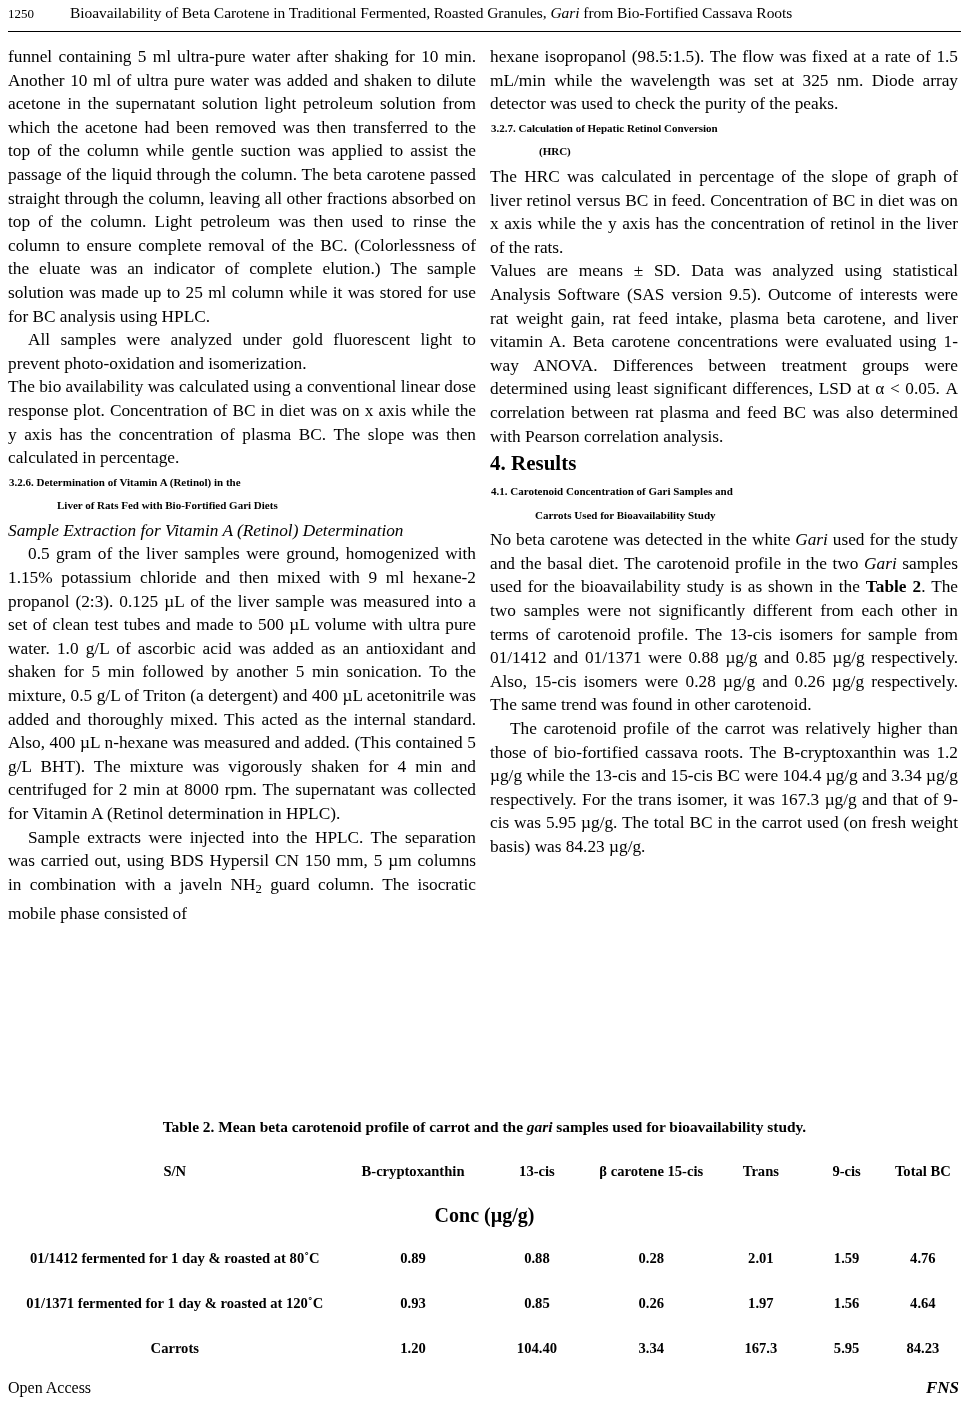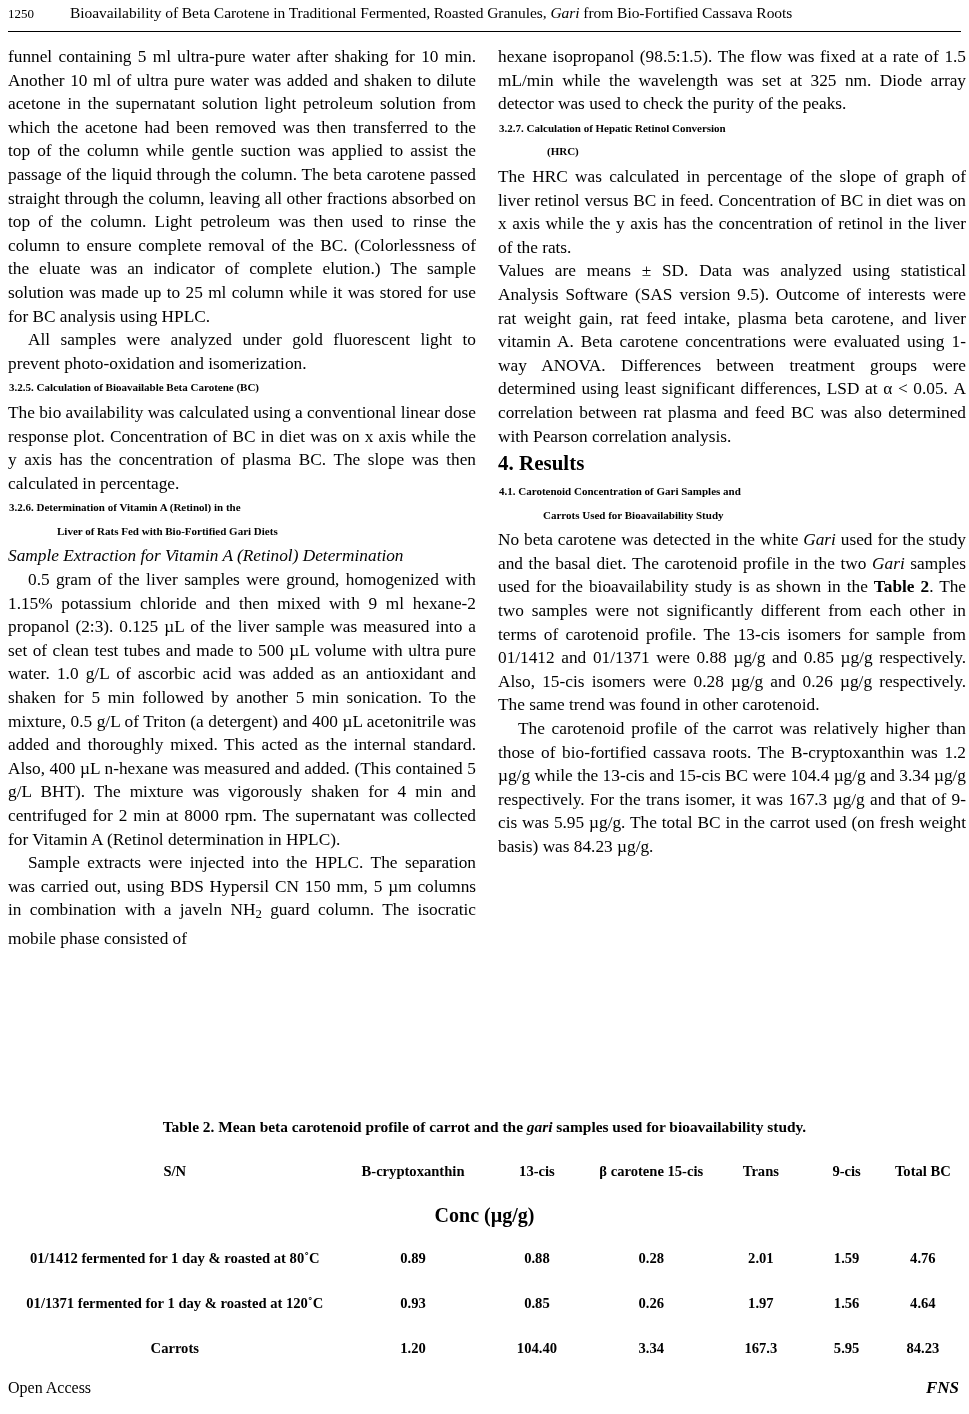--- a/index.html
+++ b/index.html
@@ -46,21 +46,21 @@
 
   .rule-head {
     border-bottom: 1px solid #000;
     margin: 1px 0 0 0;
     height: 0;
   }
 
   
   .columns {
     display: flex;
-    gap: 22px;
+    gap: 14px;
     margin-top: 13px;
   }
   .col {
     width: 468px;
     flex: 0 0 468px;
   }
 
   p.body {
     margin: 0;
     font-size: 17.3px;
@@ -186,21 +186,20 @@
   <div class="rule-head"></div>
 
   <div class="columns">
 
     <div class="col">
 
       <p class="body">funnel containing 5 ml ultra-pure water after shaking for 10 min. Another 10 ml of ultra pure water was added and shaken to dilute acetone in the supernatant solution light petroleum solution from which the acetone had been removed was then transferred to the top of the column while gentle suction was applied to assist the passage of the liquid through the column. The beta carotene passed straight through the column, leaving all other fractions absorbed on top of the column. Light petroleum was then used to rinse the column to ensure complete removal of the BC. (Colorlessness of the eluate was an indicator of complete elution.) The sample solution was made up to 25 ml column while it was stored for use for BC analysis using HPLC.</p>
 
       <p class="body indent">All samples were analyzed under gold fluorescent light to prevent photo-oxidation and isomerization.</p>
 
-      <h3 class="sec gap-before">3.2.5. Calculation of Bioavailable Beta Carotene (BC)</h3>
       <p class="body">The bio availability was calculated using a conventional linear dose response plot. Concentration of BC in diet was on x axis while the y axis has the concentration of plasma BC. The slope was then calculated in percentage.</p>
 
       <h3 class="sec gap-before"><span>3.2.6. Determination of Vitamin A (Retinol) in the</span><span class="cont">Liver of Rats Fed with Bio-Fortified Gari Diets</span></h3>
 
       <p class="subital"><span>Sample Extraction for Vitamin A (</span><span>Retinol</span><span>) Determination</span></p>
 
       <p class="body indent">0.5 gram of the liver samples were ground, homogenized with 1.15% potassium chloride and then mixed with 9 ml hexane-2 propanol (2:3). 0.125 µL of the liver sample was measured into a set of clean test tubes and made to 500 µL volume with ultra pure water. 1.0 g/L of ascorbic acid was added as an antioxidant and shaken for 5 min followed by another 5 min sonication. To the mixture, 0.5 g/L of Triton (a detergent) and 400 µL acetonitrile was added and thoroughly mixed. This acted as the internal standard. Also, 400 µL n-hexane was measured and added. (This contained 5 g/L BHT). The mixture was vigorously shaken for 4 min and centrifuged for 2 min at 8000 rpm. The supernatant was collected for Vitamin A (Retinol determination in HPLC).</p>
 
       <p class="body indent"><span>Sample extracts were injected into the HPLC. The separation was carried out, using BDS Hypersil CN 150 mm, 5 µm columns in combination with a javeln NH</span><sub>2</sub><span> guard column. The isocratic mobile phase consisted of</span></p>
 

